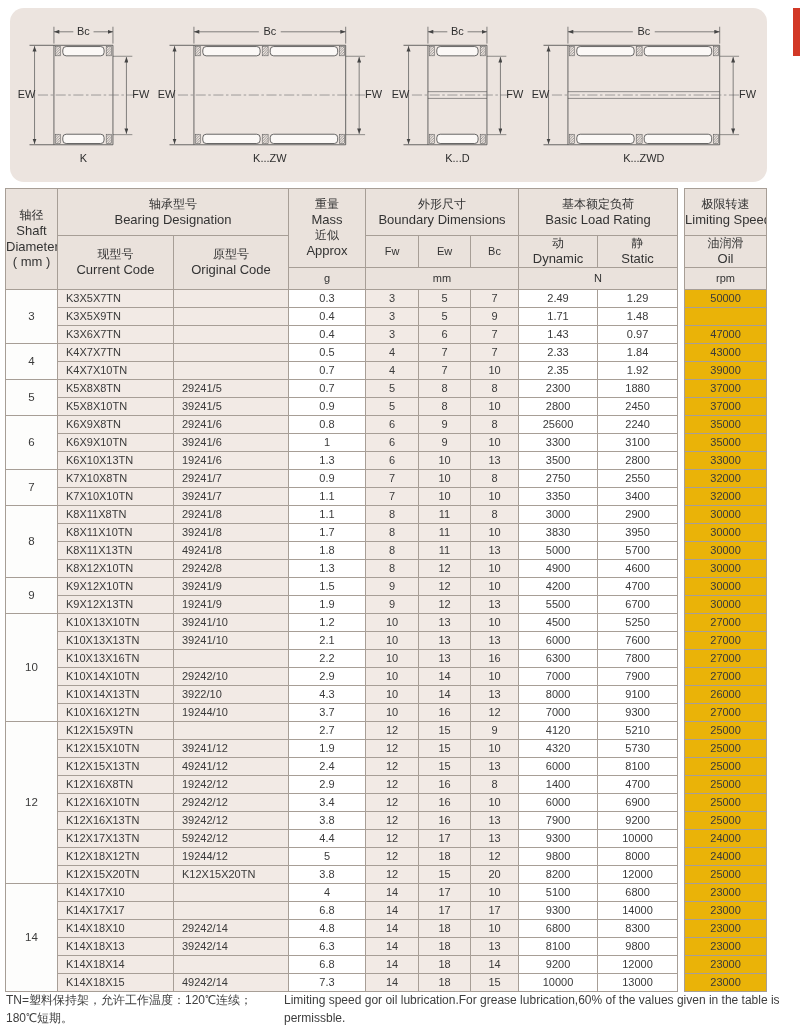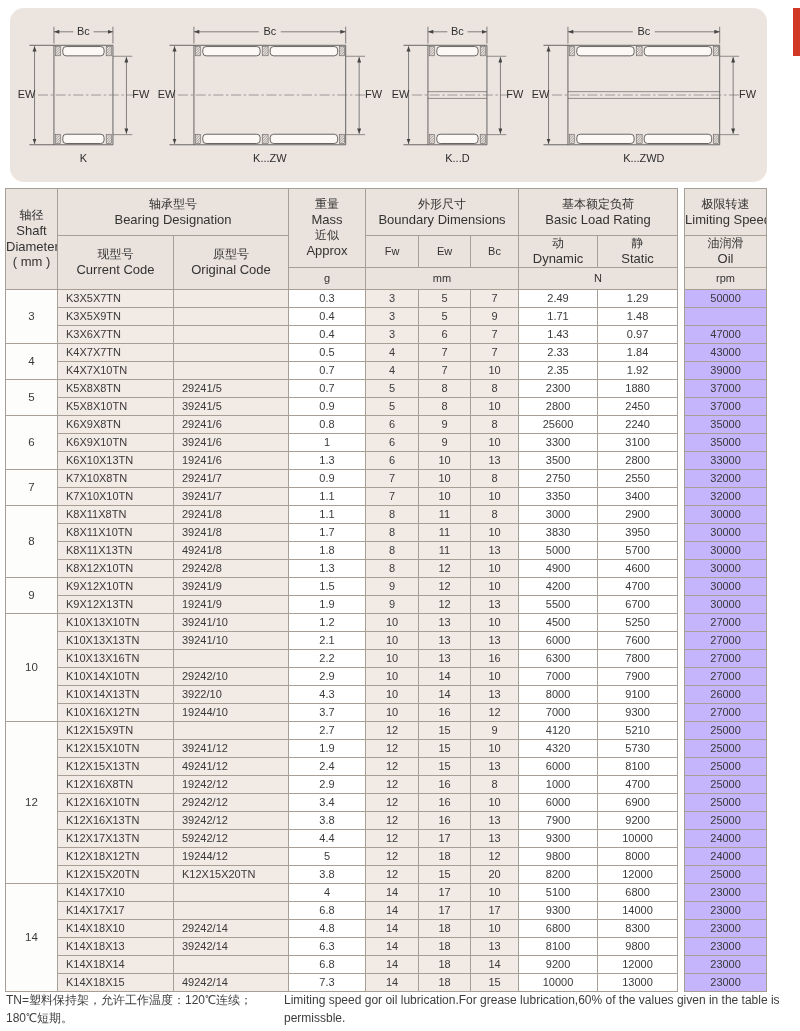--- a/index.html
+++ b/index.html
@@ -36,21 +36,21 @@
   .tbl thead th{background:#eae2dc;font-weight:normal;}
   .tbl .zh{font-size:12px;line-height:1.25;}
   .tbl .en{font-size:13px;line-height:1.2;}
   tr.hA th{height:46px;}
   tr.hB th{height:28px;}
   tr.hC th{height:21px;}
   .tbl tbody td{height:17px;background:#fff;color:#3a3a3a;}
   .tbl tbody td.c-shaft{background:#fdfdfc;font-size:11.5px;}
   .tbl td.c-code{background:#f2eae5;text-align:left;padding-left:8px;}
   .tbl td.c-dim{background:#f2eae5;}
-  .tbl td.c-oil{background:#c4b5fd;text-align:center;}
+  .tbl td.c-oil{background:#eab308;text-align:center;}
   .tbl .c-gap{
     border-top:none !important;border-bottom:none !important;
     background:#fff !important;
   }
   .tbl tbody tr.gs td{border-top:1px solid #7d746c;}
   .tbl tbody tr.gs td.c-gap{border-top:none !important;}
   
   .fns{
     position:absolute;left:6px;top:991px;width:790px;display:flex;
     font-size:12px;color:#3d3d3d;line-height:1.5;
@@ -608,21 +608,21 @@
         <td class="c-gap"></td>
         <td class="c-oil">25000</td>
       </tr>
       <tr>
         <td class="c-code">K12X16X8TN</td>
         <td class="c-code">19242/12</td>
         <td class="c-mass">2.9</td>
         <td class="c-dim">12</td>
         <td class="c-dim">16</td>
         <td class="c-dim">8</td>
-        <td class="c-load">1000</td>
+        <td class="c-load">1400</td>
         <td class="c-load">4700</td>
         <td class="c-gap"></td>
         <td class="c-oil">25000</td>
       </tr>
       <tr>
         <td class="c-code">K12X16X10TN</td>
         <td class="c-code">29242/12</td>
         <td class="c-mass">3.4</td>
         <td class="c-dim">12</td>
         <td class="c-dim">16</td>

